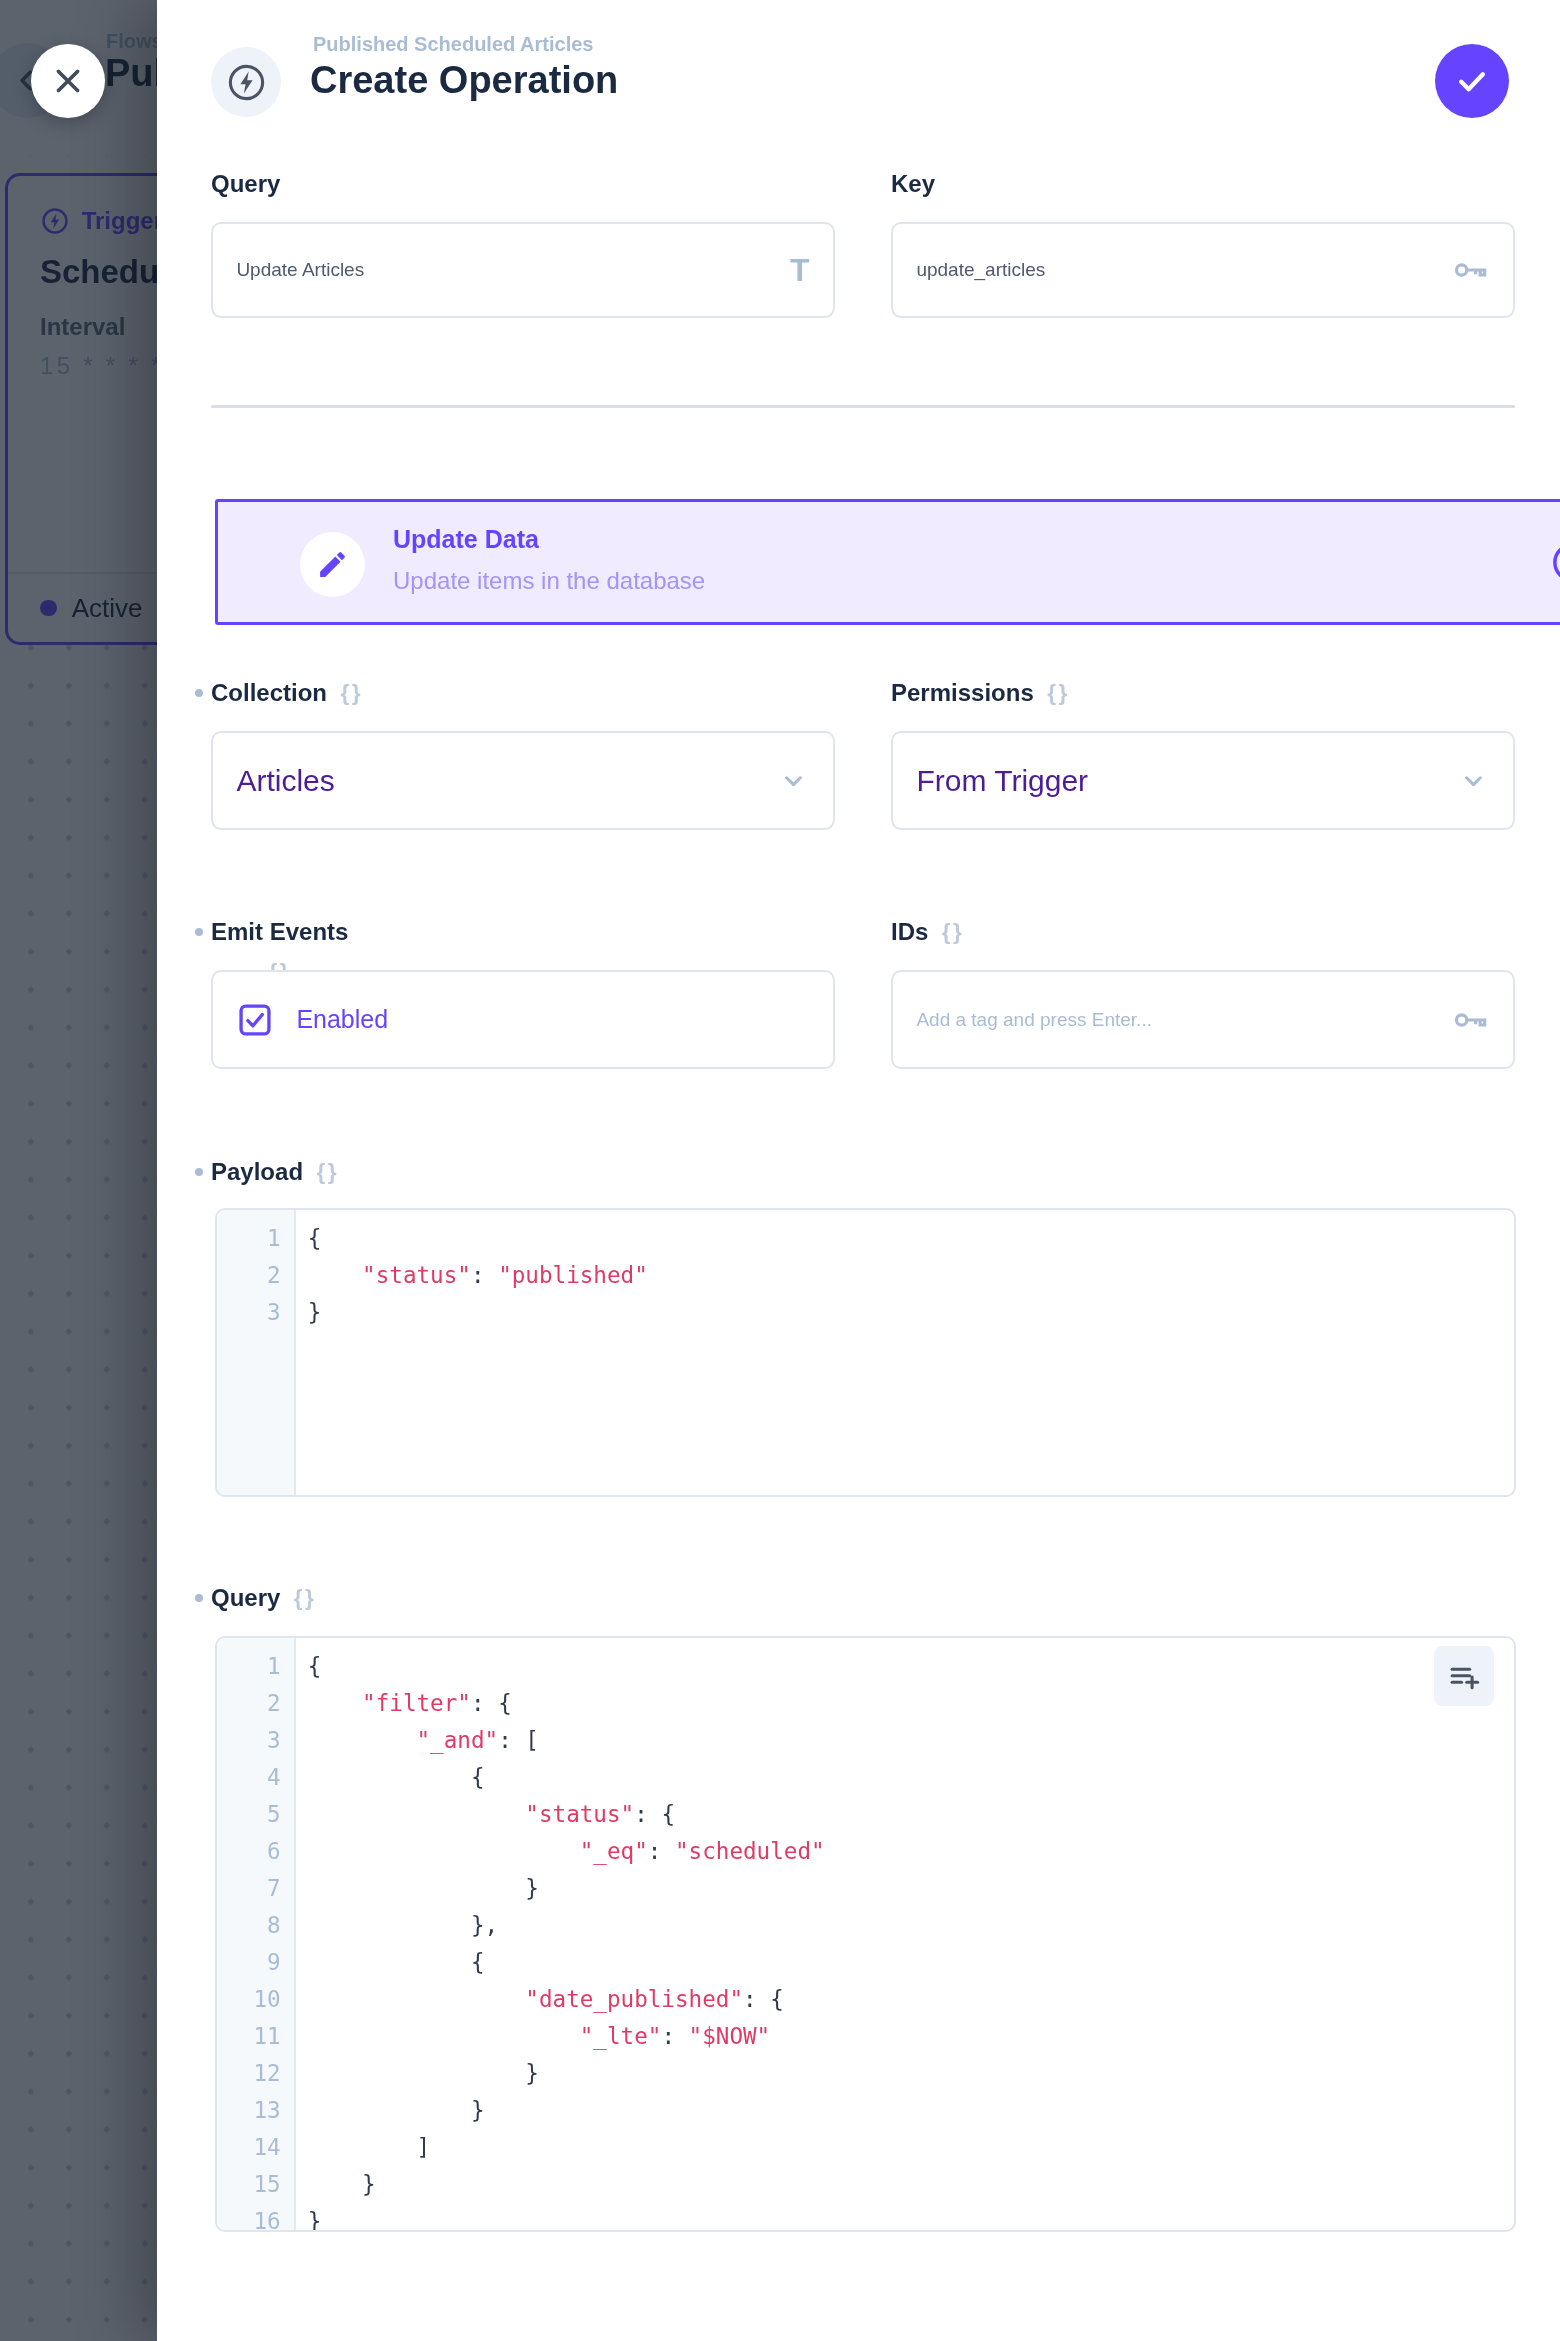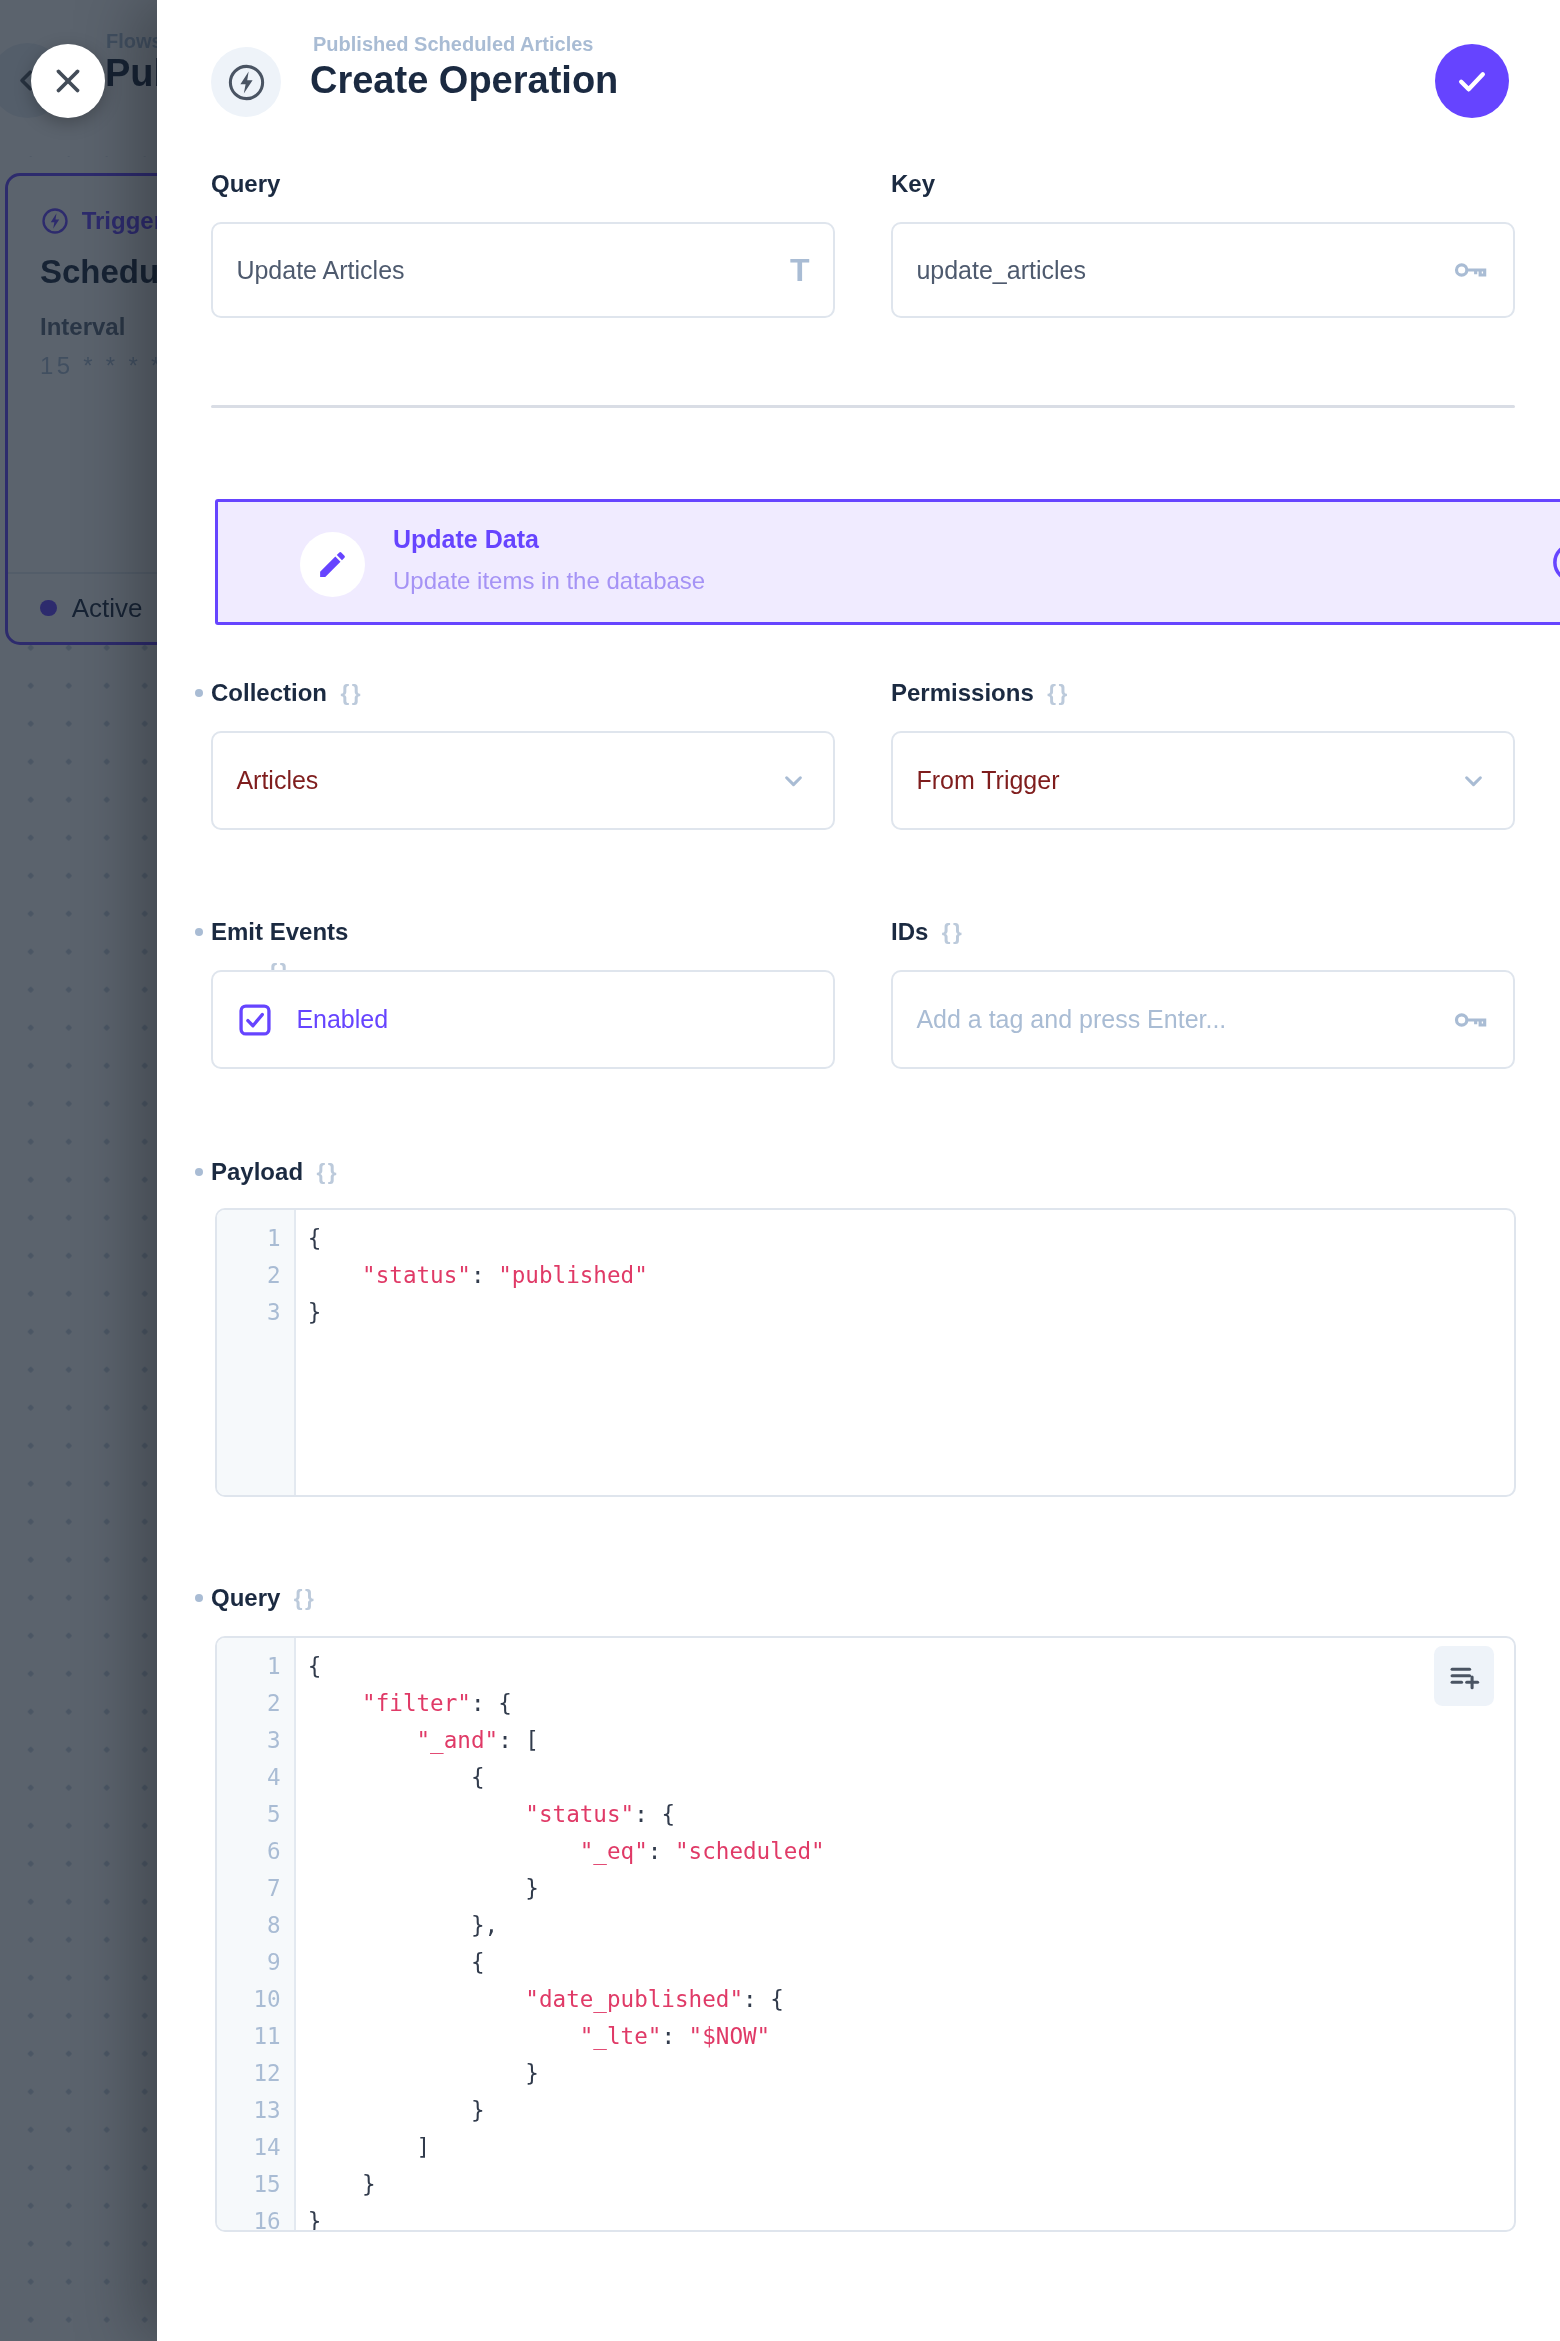--- a/index.html
+++ b/index.html
@@ -44,25 +44,25 @@
   .hdr-title { position:absolute; left:153px; top:59px; font-size:38px; font-weight:800; color:#1b2a41; }
   .confirm-btn { position:absolute; left:1278px; top:44px; width:74px; height:74px; border-radius:50%;
     background:#6644FF; color:#fff; display:flex; align-items:center; justify-content:center; }
 
   .field-label { position:absolute; font-size:24px; font-weight:700; color:#1b2a41; display:flex; align-items:center; gap:13.4px; }
   .braces { font-size:22.6px; font-weight:600; color:#bccadb; letter-spacing:2.5px; }
   .mod-dot { position:absolute; width:8.4px; height:8.4px; border-radius:50%; background:#a9bcd4; }
 
   .tf { position:absolute; width:624px; height:96px; border:2.5px solid #dfe5ed; border-radius:10px; background:#fff;
     display:flex; align-items:center; padding:0 23.4px; }
-  .tf input { border:none; outline:none; flex:1; font-size:25px; color:#4e5a6e; font-family:"Liberation Sans",sans-serif; background:transparent; }
+  .tf input { border:none; outline:none; flex:1; font-size:19px; color:#4e5a6e; font-family:"Liberation Sans",sans-serif; background:transparent; }
   .tf input::placeholder { color:#a9bcd4; }
   .tf .suffix { color:#a9bcd4; display:flex; align-items:center; }
   .t-glyph { font-size:32px; font-weight:700; color:#a2b5cd; }
-  .select-value { flex:1; font-size:25px; color:#7f1d1d; }
+  .select-value { flex:1; font-size:30px; color:#4c1d95; }
 
   .divider { position:absolute; left:54px; top:405px; width:1304px; height:3.3px; background:#d9dde5; border-radius:1.7px; }
 
   .banner { position:absolute; left:58px; top:499px; width:1424px; height:126px; background:#f0ebff;
     border:3.3px solid #6644FF; border-radius:3px; }
   .banner-icon { position:absolute; left:82px; top:30px; width:65px; height:65px; border-radius:50%; background:#fff;
     display:flex; align-items:center; justify-content:center; color:#6644FF; }
   .banner-title { position:absolute; left:175px; top:23.4px; font-size:25px; font-weight:700; color:#6644FF; }
   .banner-sub { position:absolute; left:175px; top:65px; font-size:24px; color:#a593f5; }
   .banner-cancel { position:absolute; right:40px; top:37px; width:47px; height:47px; color:#6644FF; }

